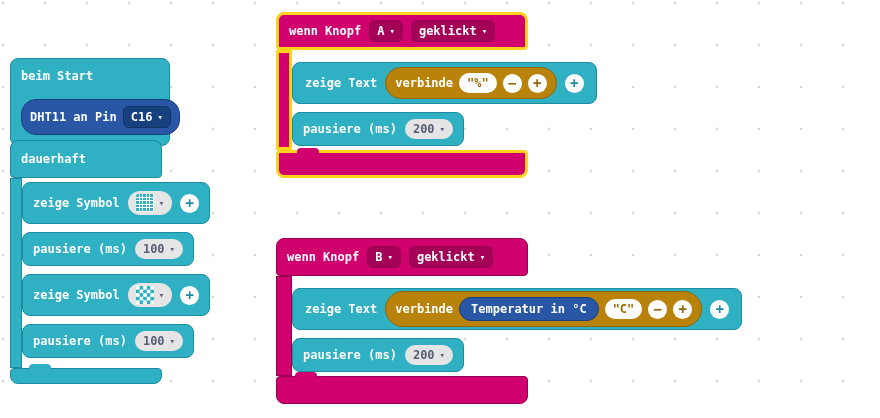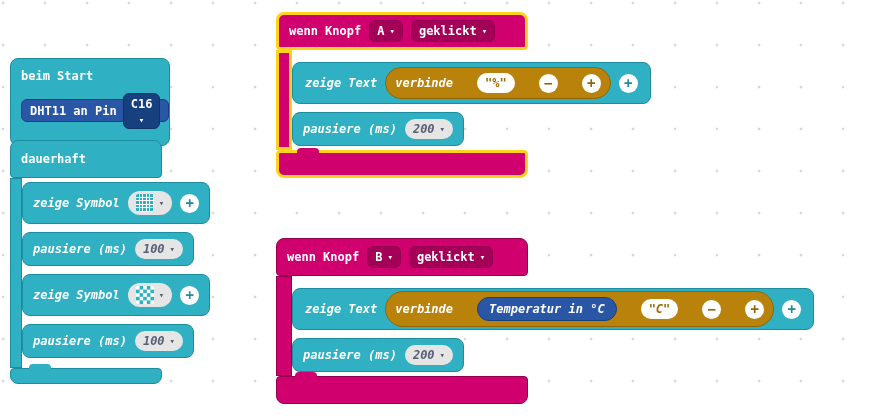--- a/index.html
+++ b/index.html
@@ -24,29 +24,29 @@
          padding:0 10px;white-space:nowrap;border-radius:8px 8px 4px 4px;}
   .cspine{position:absolute;left:0;}
   .cfoot{position:absolute;left:0;border-radius:4px 4px 8px 8px;}
   .cfoot::before{content:"";position:absolute;top:-5px;left:18px;width:22px;height:6px;
                  background:inherit;border-radius:4px 4px 0 0;}
   .teal-bg{background:var(--teal);border:1px solid var(--teal-border);}
   .mag-bg{background:var(--magenta);border:1px solid var(--magenta-border);}
   .sel{border:3px solid var(--yellow) !important;}
   .block{position:absolute;display:inline-flex;align-items:center;gap:8px;padding:0 10px;
          white-space:nowrap;border-radius:8px;}
-  .block.teal{background:var(--teal);border:1px solid var(--teal-border);font-style:italic;}
+  .block.teal{background:var(--teal);border:1px solid var(--teal-border);}
   .block.blue{background:var(--blue);border:1px solid var(--blue-border);border-radius:6px;}
   .pill-white{display:inline-flex;align-items:center;gap:5px;background:#e5e5e5;color:var(--pilltext);
               border-radius:14px;padding:3px 8px;}
   .pill-dark{display:inline-flex;align-items:center;gap:5px;border-radius:6px;padding:3px 7px;color:#fff;}
   .pd-mag{background:var(--magenta-dark);border:1px solid var(--magenta-border);}
-  .pd-blue{background:var(--blue-dark);border:1px solid #123463;flex-direction:column;}
+  .pd-blue{background:var(--blue-dark);border:1px solid #123463;}
   .caret{font-size:9px;line-height:1;}
-  .join{display:inline-flex;align-items:center;gap:24px;background:var(--gold);
+  .join{display:inline-flex;align-items:center;gap:6px;background:var(--gold);
         border:1px solid var(--gold-border);border-radius:19px;padding:5px 9px;}
   .oval{display:inline-flex;align-items:center;border-radius:14px;padding:4px 11px;white-space:nowrap;}
   .oval.bluev{background:var(--blue);border:1px solid var(--blue-border);color:#fff;}
   .oval.lit{background:#fff;color:#9b6a00;border-radius:10px;padding:3px 8px;}
   .circle{display:inline-flex;align-items:center;justify-content:center;width:19px;height:19px;
           border-radius:50%;background:#fff;font-size:14px;line-height:1;flex:0 0 auto;}
   .c-teal{color:var(--teal-border);}
   .c-gold{color:var(--gold-border);}
   .ledgrid{width:18px;height:18px;border-radius:2px;flex:0 0 auto;
     background-color:var(--teal);
@@ -55,21 +55,21 @@
   .ledgrid.alt{background-color:#fff;background-image:conic-gradient(var(--teal) 25%,#fff 0 50%,var(--teal) 0 75%,#fff 0);
     background-size:7.2px 7.2px;}
 </style>
 </head>
 <body>
 
 <div class="canvas">
 
   <div class="abs teal-bg" style="left:10px;top:14px;width:160px;height:88px;border-radius:8px;margin-top:44px;">
     <div class="hatlabel">beim Start</div>
-    <div class="block blue" style="left:10px;top:40px;height:23px;gap:6px;padding:1px 8px;">
+    <div class="block blue" style="left:10px;top:40px;height:36px;gap:6px;padding:1px 8px;border-radius:15px;">
       <span>DHT11 an Pin</span>
       <span class="pill-dark pd-blue">
         <span>C16</span>
         <span class="caret">▾</span>
       </span>
     </div>
   </div>
 
   <div class="abs" style="left:10px;top:140px;width:152px;height:225px;">
     <div class="chead teal-bg" style="height:38px;">

